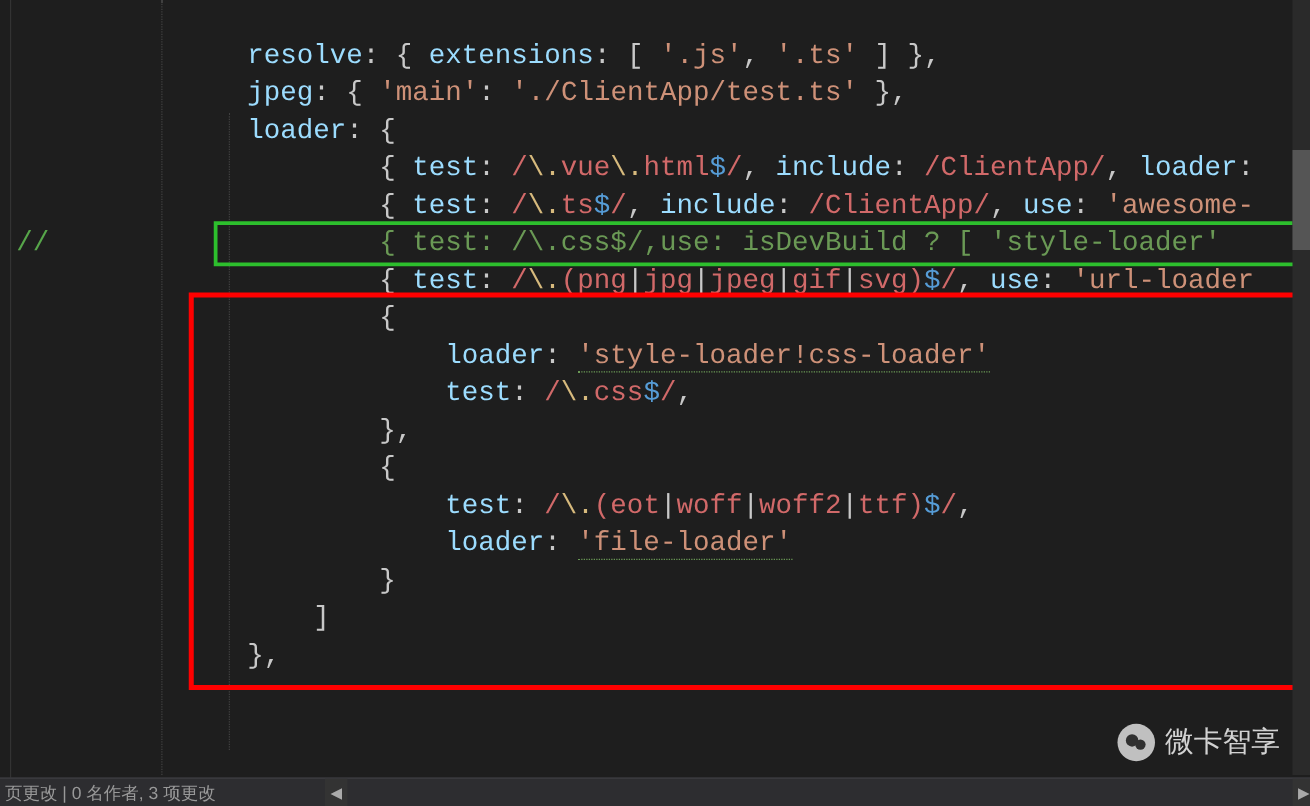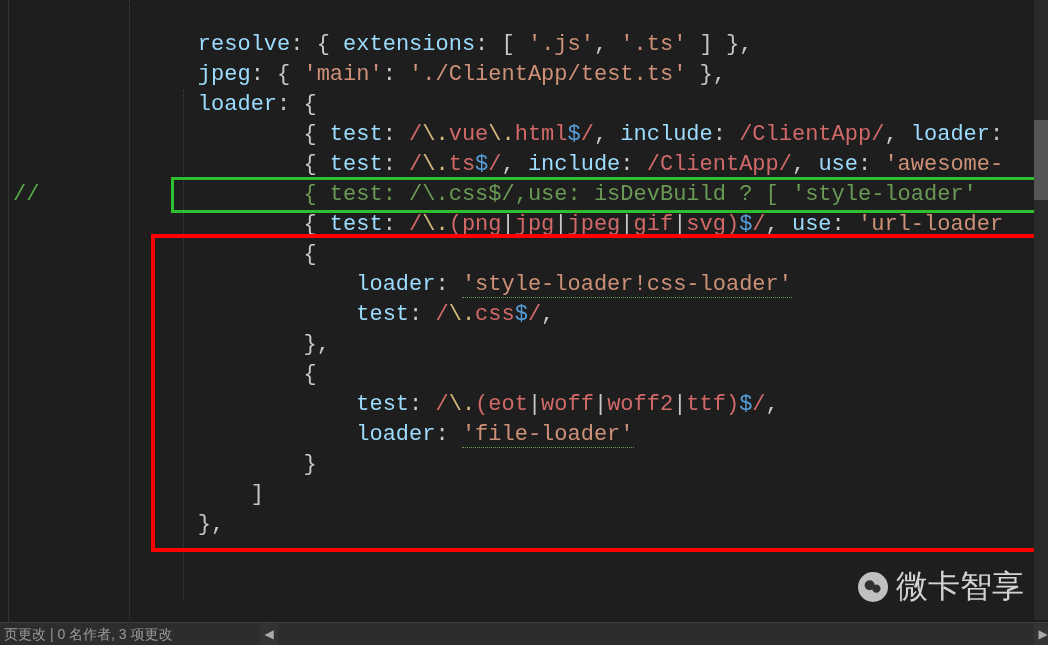--- a/index.html
+++ b/index.html
@@ -101,21 +101,21 @@
     align-items:center;
   }
   .watermark {
     position: absolute;
     right: 24px;
     bottom: 36px;
     display: flex;
     align-items: center;
     color: #e6e6e6;
     font-family: "Microsoft YaHei", sans-serif;
-    font-size: 32px;
+    font-size: 23px;
     opacity: 0.9;
   }
   .watermark .bubble {
     width: 30px;
     height: 30px;
     background: #ffffffcc;
     border-radius: 50%;
     margin-right: 8px;
     display:flex;
     align-items:center;

